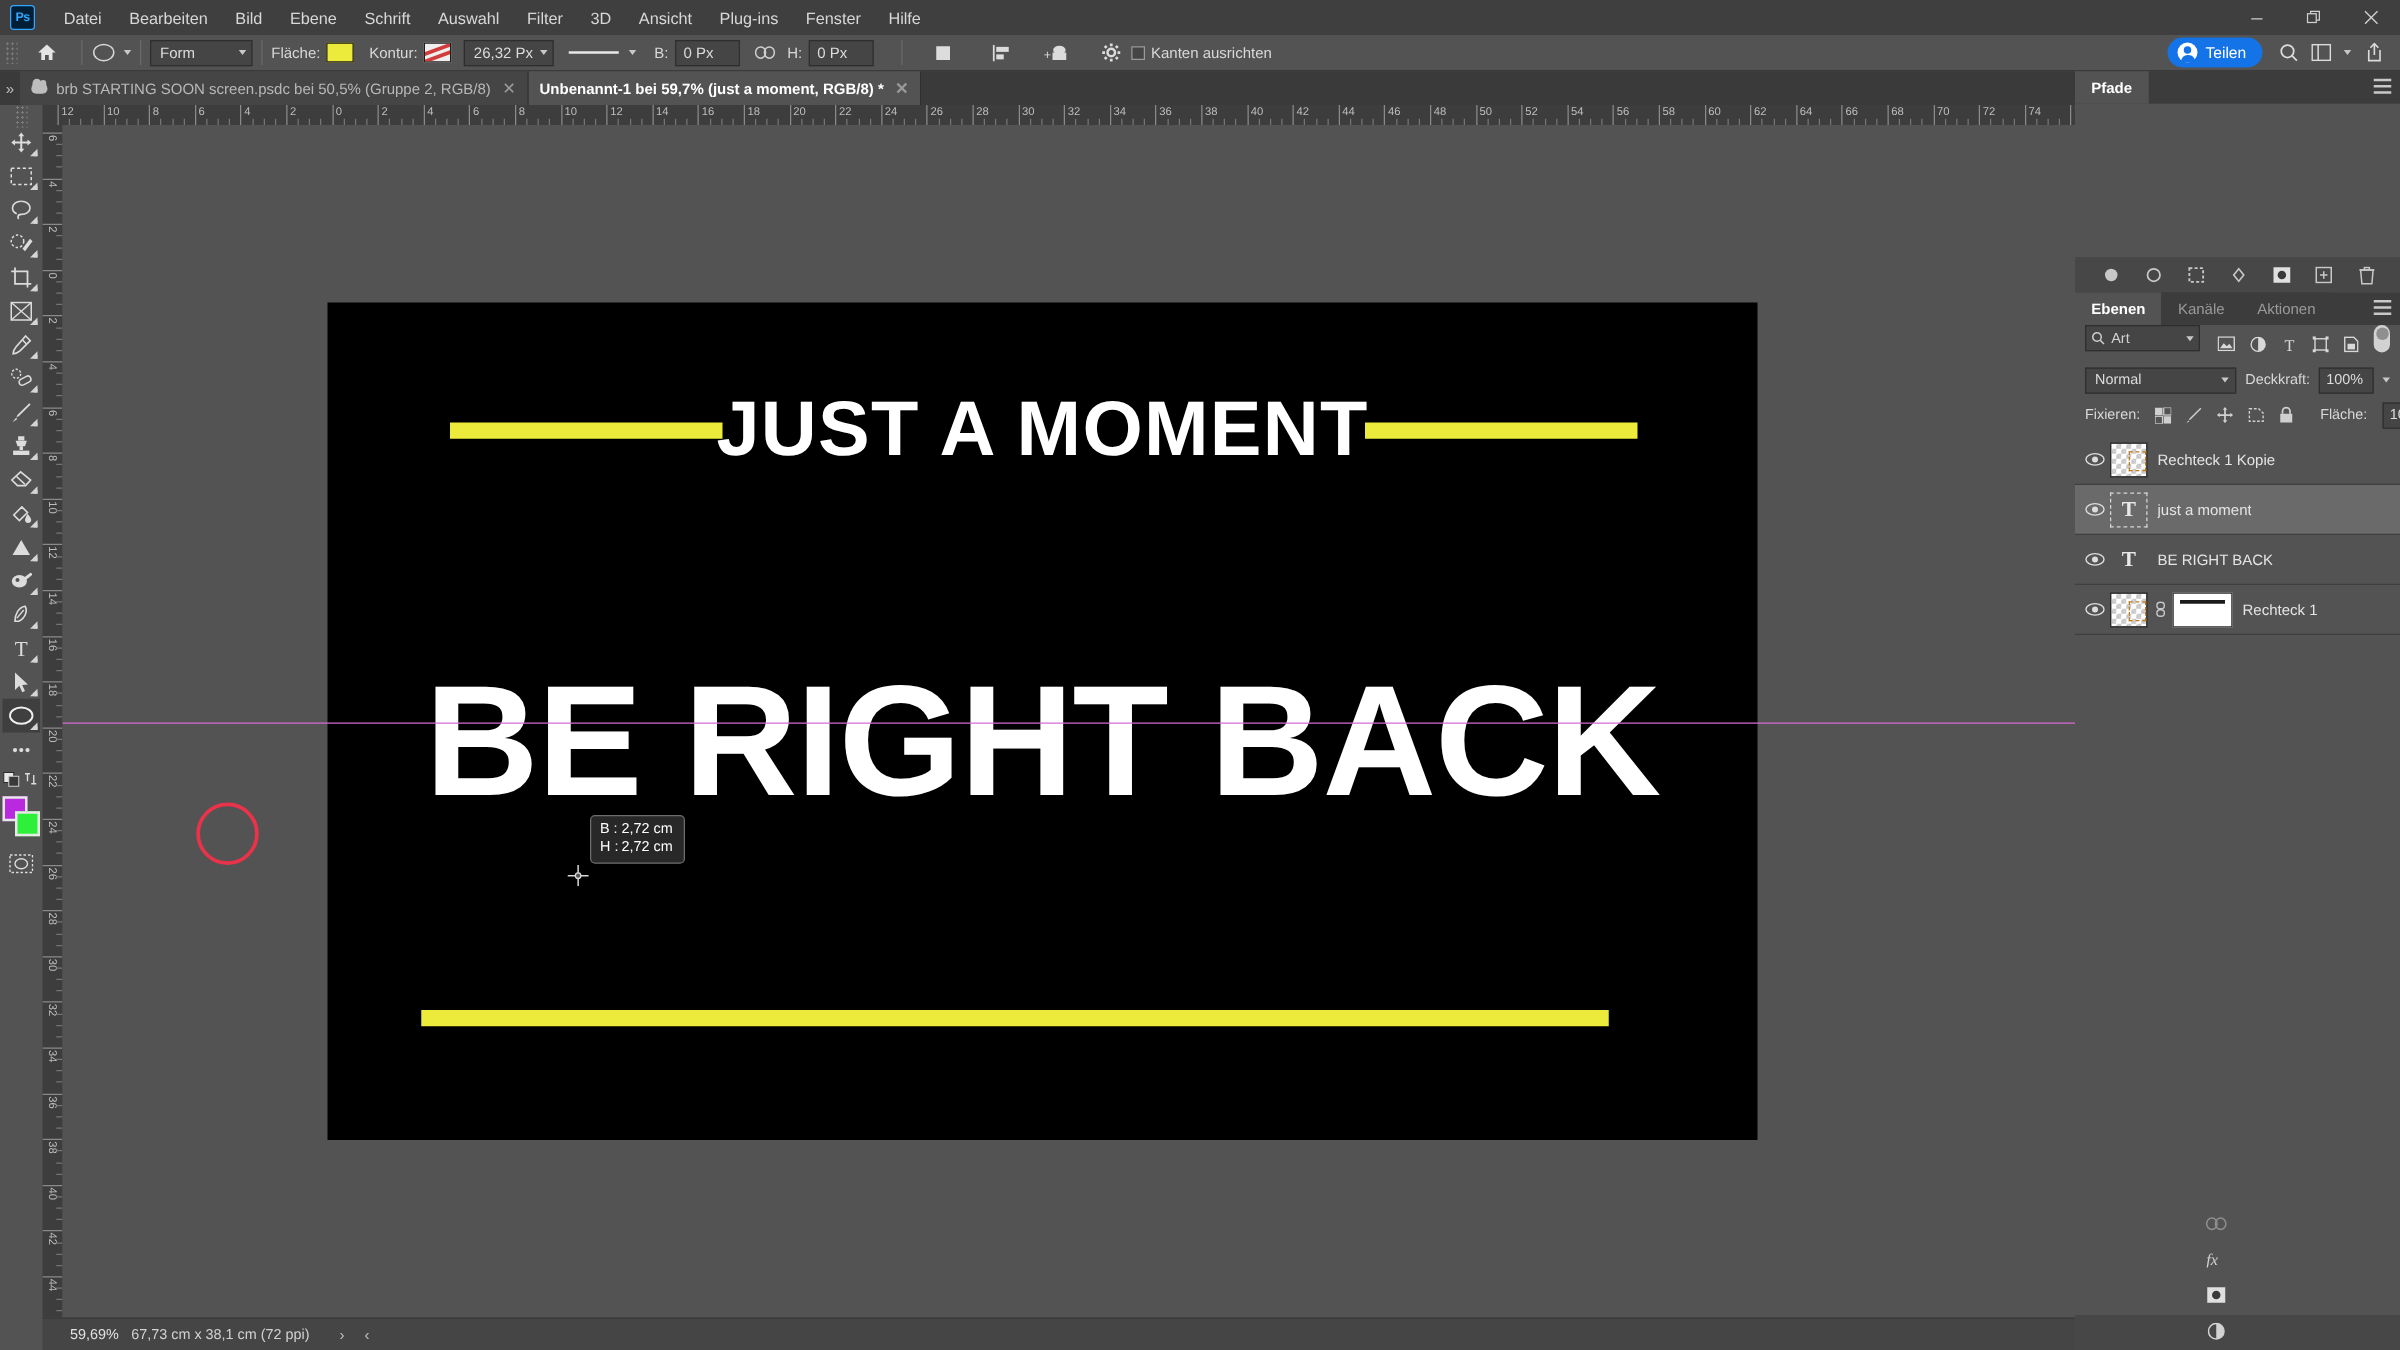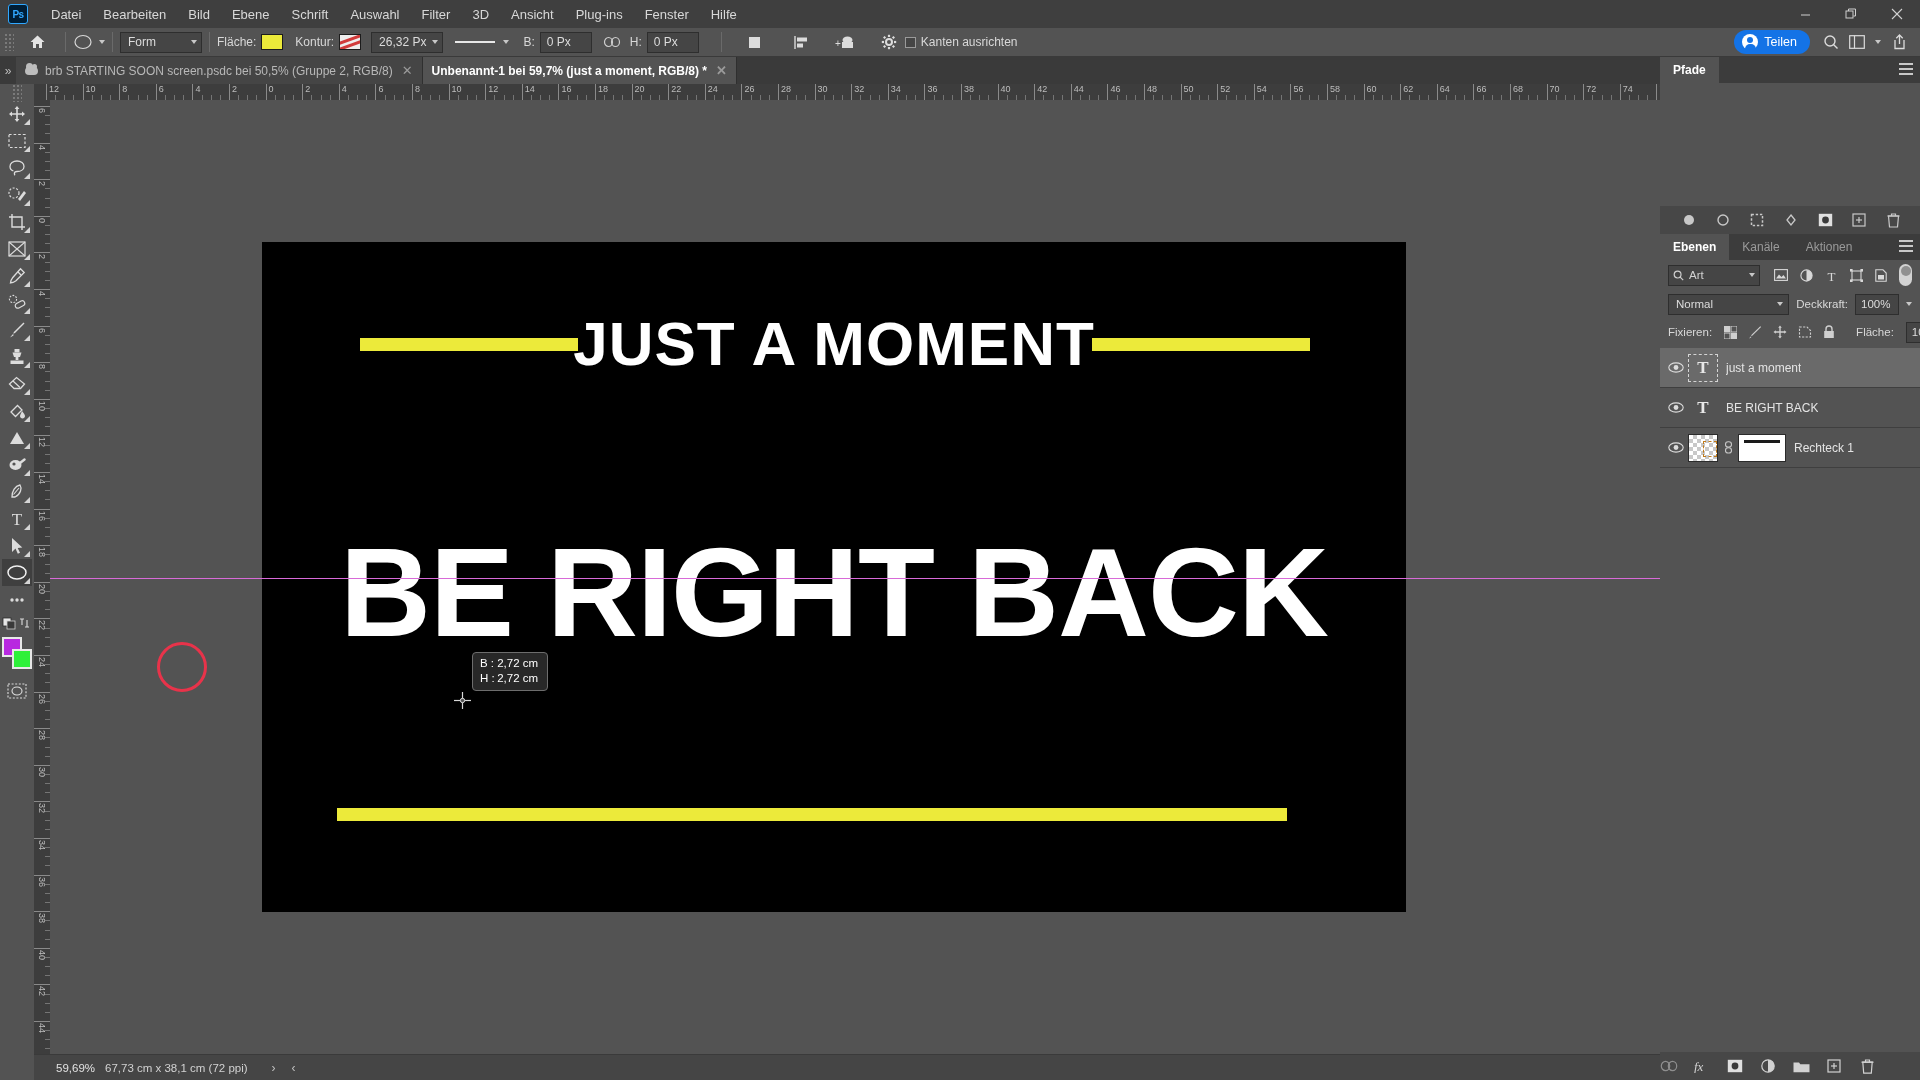--- a/index.html
+++ b/index.html
@@ -200,21 +200,21 @@
   .panel-menu i { display:block; height:2px; background:#c8c8c8; }
   .panel-body { background:#535353; position:absolute; left:0; right:0; top:26px; bottom:28px; }
   .panel-footer {
     position:absolute; left:0; right:0; bottom:0; height:28px; background:#474747;
     display:flex; align-items:center; justify-content:flex-end; gap:16px; padding-right:18px;
   }
   .pf-icon { width:18px; height:18px; display:flex; align-items:center; justify-content:center; color:#d2d2d2; }
 
   .panel-layers { position:absolute; left:0; top:177px; right:0; bottom:0; background:#535353; }
   .lay-filter-row {
-    height:30px; display:flex; align-items:center; gap:0; padding:0 8px; background:#535353;
+    height:30px; display:flex; gap:0; padding:0 8px; background:#535353;
   }
   .lay-search {
     background:#454545; border:1px solid #2e2e2e; height:21px; width:92px;
     display:flex; align-items:center; padding:0 4px; gap:5px; color:#d2d2d2; font-size:11.5px;
   }
   .lay-filter-icons { display:flex; align-items:center; gap:12px; margin-left:14px; color:#d8d8d8; }
   .lay-toggle { margin-left:auto; width:13px; height:22px; position:relative; }
   .lay-toggle i { position:absolute; left:0; top:0; width:13px; height:22px;
      background:#d2d2d2; border-radius:7px; }
   .lay-toggle i::after{content:"";position:absolute;left:1.5px;top:1.5px;width:10px;height:10px;
@@ -259,21 +259,21 @@
   .thumb-text {
     width:30px;height:28px;display:flex;align-items:center;justify-content:center;
     color:#e8e8e8; font-family:"Liberation Serif", serif; font-size:17px; font-weight:bold;
   }
   .thumb-text.bracketed { border:1px dashed #d5d5d5; }
   .link-ic { width:12px; color:#c8c8c8; display:flex; align-items:center; justify-content:center; font-size:12px; }
   .layer-name { color:#e4e4e4; font-size:12px; white-space:nowrap; overflow:hidden; }
 
   .layers-footer {
     position:absolute; left:0; right:0; bottom:0; height:28px; background:#474747;
-    display:flex; align-items:center; justify-content:flex-start; gap:15px; padding-right:34px;
+    display:flex; align-items:center; justify-content:center; gap:15px; padding-right:34px;flex-direction:column;
   }
   .lf-icon { color:#d2d2d2; width:18px; height:18px; display:flex; align-items:center; justify-content:center; }
   .lf-icon.dim { color:#8f8f8f; }
 
   
   .share-btn {
     background:#1473e6; border-radius:13px; height:24px; display:flex; align-items:center;
     gap:6px; padding:0 13px 0 8px; color:#ffffff; font-size:12.5px; margin-left:auto;
   }
   .share-av { width:16px;height:16px;border-radius:50%;background:#ffffff; position:relative; }
@@ -1208,20 +1208,34 @@
               <rect x="1.2" y="6" width="9.6" height="7" fill="#cfcfcf"></rect>
             </svg>
           </span>
         <span class="lock-label" style="margin-left:10px;">Fläche:</span>
         <div class="op-field">100%</div>
 
       </div>
 
       <div class="layer-list">
 
+        <div class="layer-row">
+          <div class="eye">
+            <svg width="16" height="11" viewBox="0 0 16 11">
+                <ellipse cx="8" cy="5.5" rx="7.2" ry="4.6" fill="none" stroke="#dcdcdc" stroke-width="1.1"></ellipse>
+                <circle cx="8" cy="5.5" r="2.4" fill="#dcdcdc"></circle>
+              </svg>
+          </div>
+          <div class="thumbs">
+            <div class="thumb-checker">
+                <div class="bbox"></div>
+              </div>
+          </div>
+          <div class="layer-name">Rechteck 1 Kopie</div>
+        </div>
 
         <div class="layer-row selected">
           <div class="eye">
             <svg width="16" height="11" viewBox="0 0 16 11">
                 <ellipse cx="8" cy="5.5" rx="7.2" ry="4.6" fill="none" stroke="#dcdcdc" stroke-width="1.1"></ellipse>
                 <circle cx="8" cy="5.5" r="2.4" fill="#dcdcdc"></circle>
               </svg>
           </div>
           <div class="thumbs">
             <div class="thumb-text bracketed">T</div>

